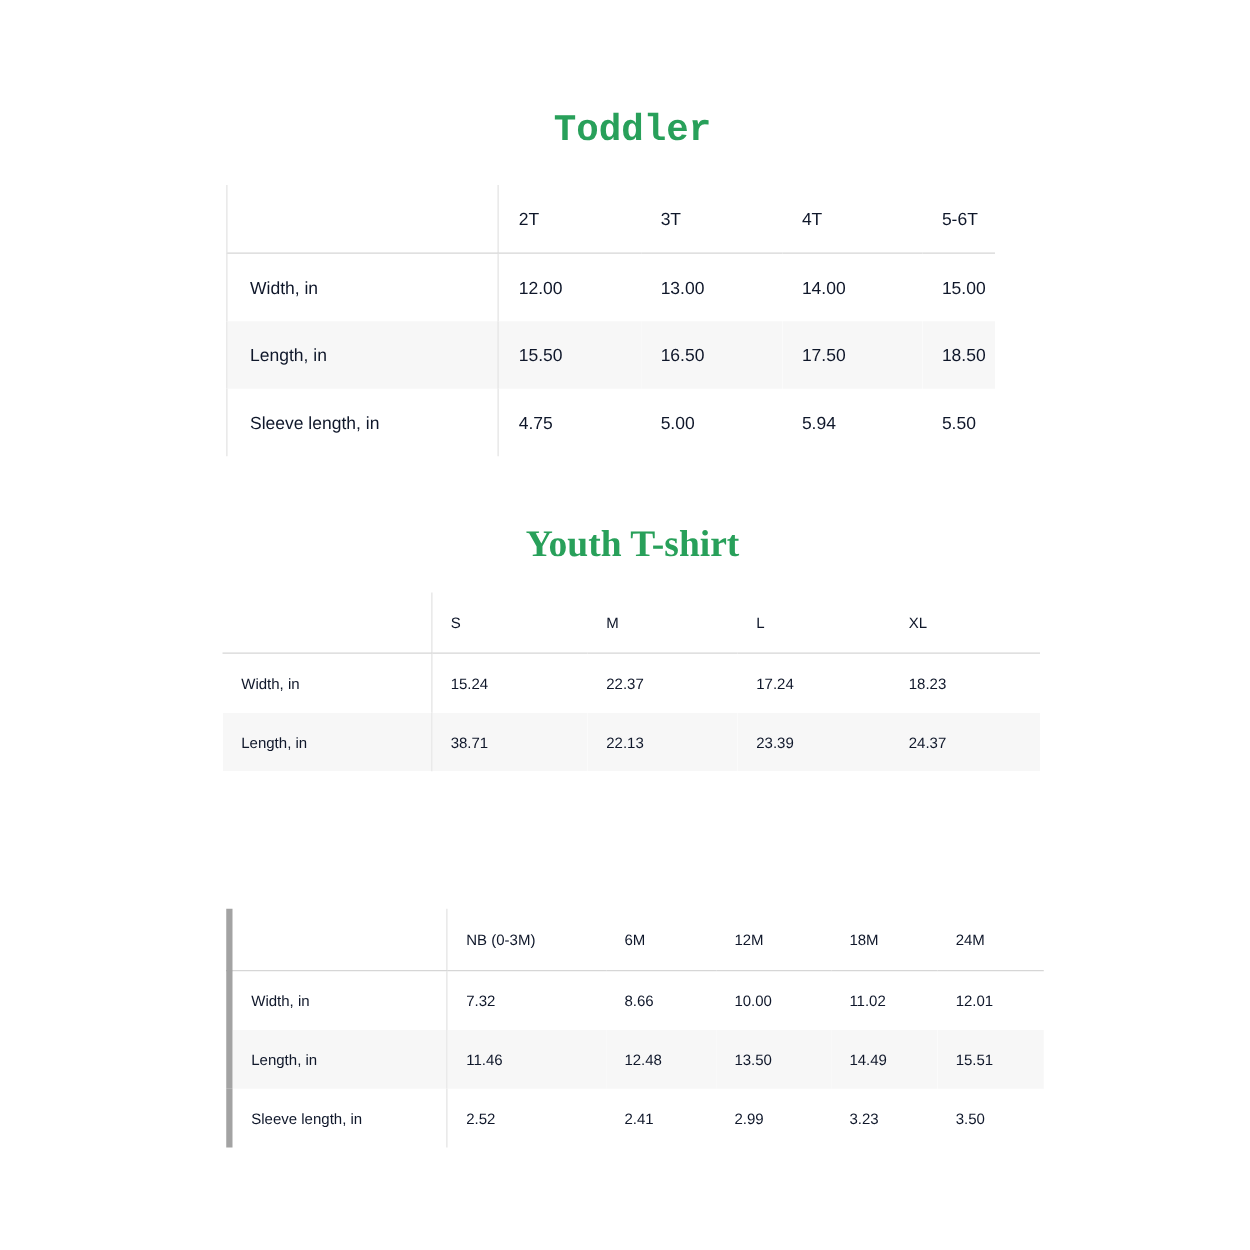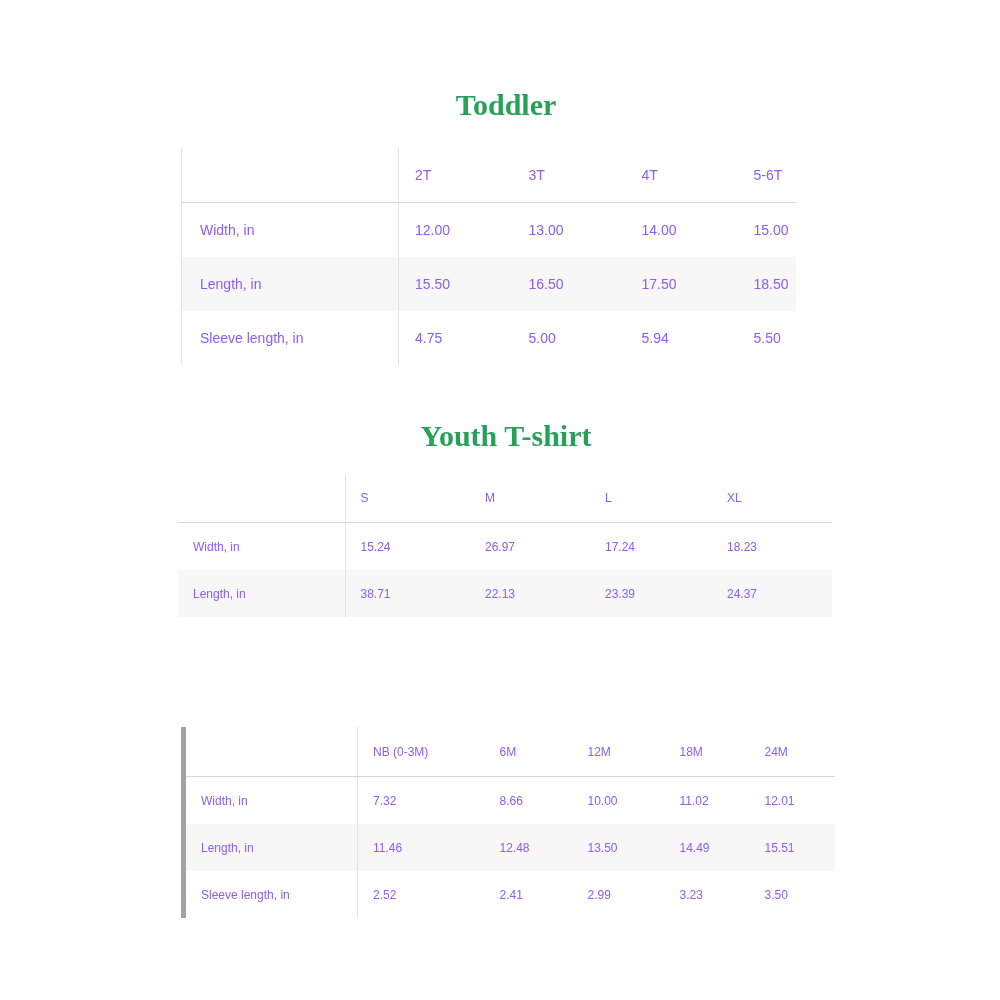--- a/index.html
+++ b/index.html
@@ -9,28 +9,28 @@
   }
   .page { position:relative; width:1000px; height:1000px; overflow:hidden; background:#ffffff; }
 
   .size-title {
     position:absolute; left:180px; width:652px; margin:0;
     text-align:center;
     font-family:"Liberation Serif", serif;
     font-weight:700; font-size:30px; line-height:34px;
     color:#28a05a;
   }
-  .s1t { top:88px; }
+  .s1t { top:88px;font-family:Liberation Mono, monospace; }
   .s2t { top:419px; }
   .s3t { top:669px; }
 
   table.size-table {
     position:absolute;
     border-collapse:collapse; table-layout:fixed;
-    color:#8b5cf6;
+    color:#0f172a;
   }
   .t1 { top:148px; left:181px; width:614px; font-size:14px; border-left:1px solid #e4e4e4; }
   .t2 { top:474px; left:178px; width:654px; font-size:12px; }
   .t3 { top:727px; left:181px; width:651px; font-size:12px; border-left:5px solid #a3a3a3; }
 
   .size-table th, .size-table td {
     font-weight:400; text-align:left; vertical-align:middle;
     padding:0 6px 0 16px; overflow:hidden; white-space:nowrap;
   }
   .t2 th, .t2 td, .t3 th, .t3 td { padding-left:15px; }
@@ -107,21 +107,21 @@
         <th>S</th>
         <th>M</th>
         <th>L</th>
         <th>XL</th>
       </tr>
     </thead>
     <tbody>
       <tr>
         <td>Width, in</td>
         <td>15.24</td>
-        <td>26.97</td>
+        <td>22.37</td>
         <td>17.24</td>
         <td>18.23</td>
       </tr>
       <tr>
         <td>Length, in</td>
         <td>38.71</td>
         <td>22.13</td>
         <td>23.39</td>
         <td>24.37</td>
       </tr>

